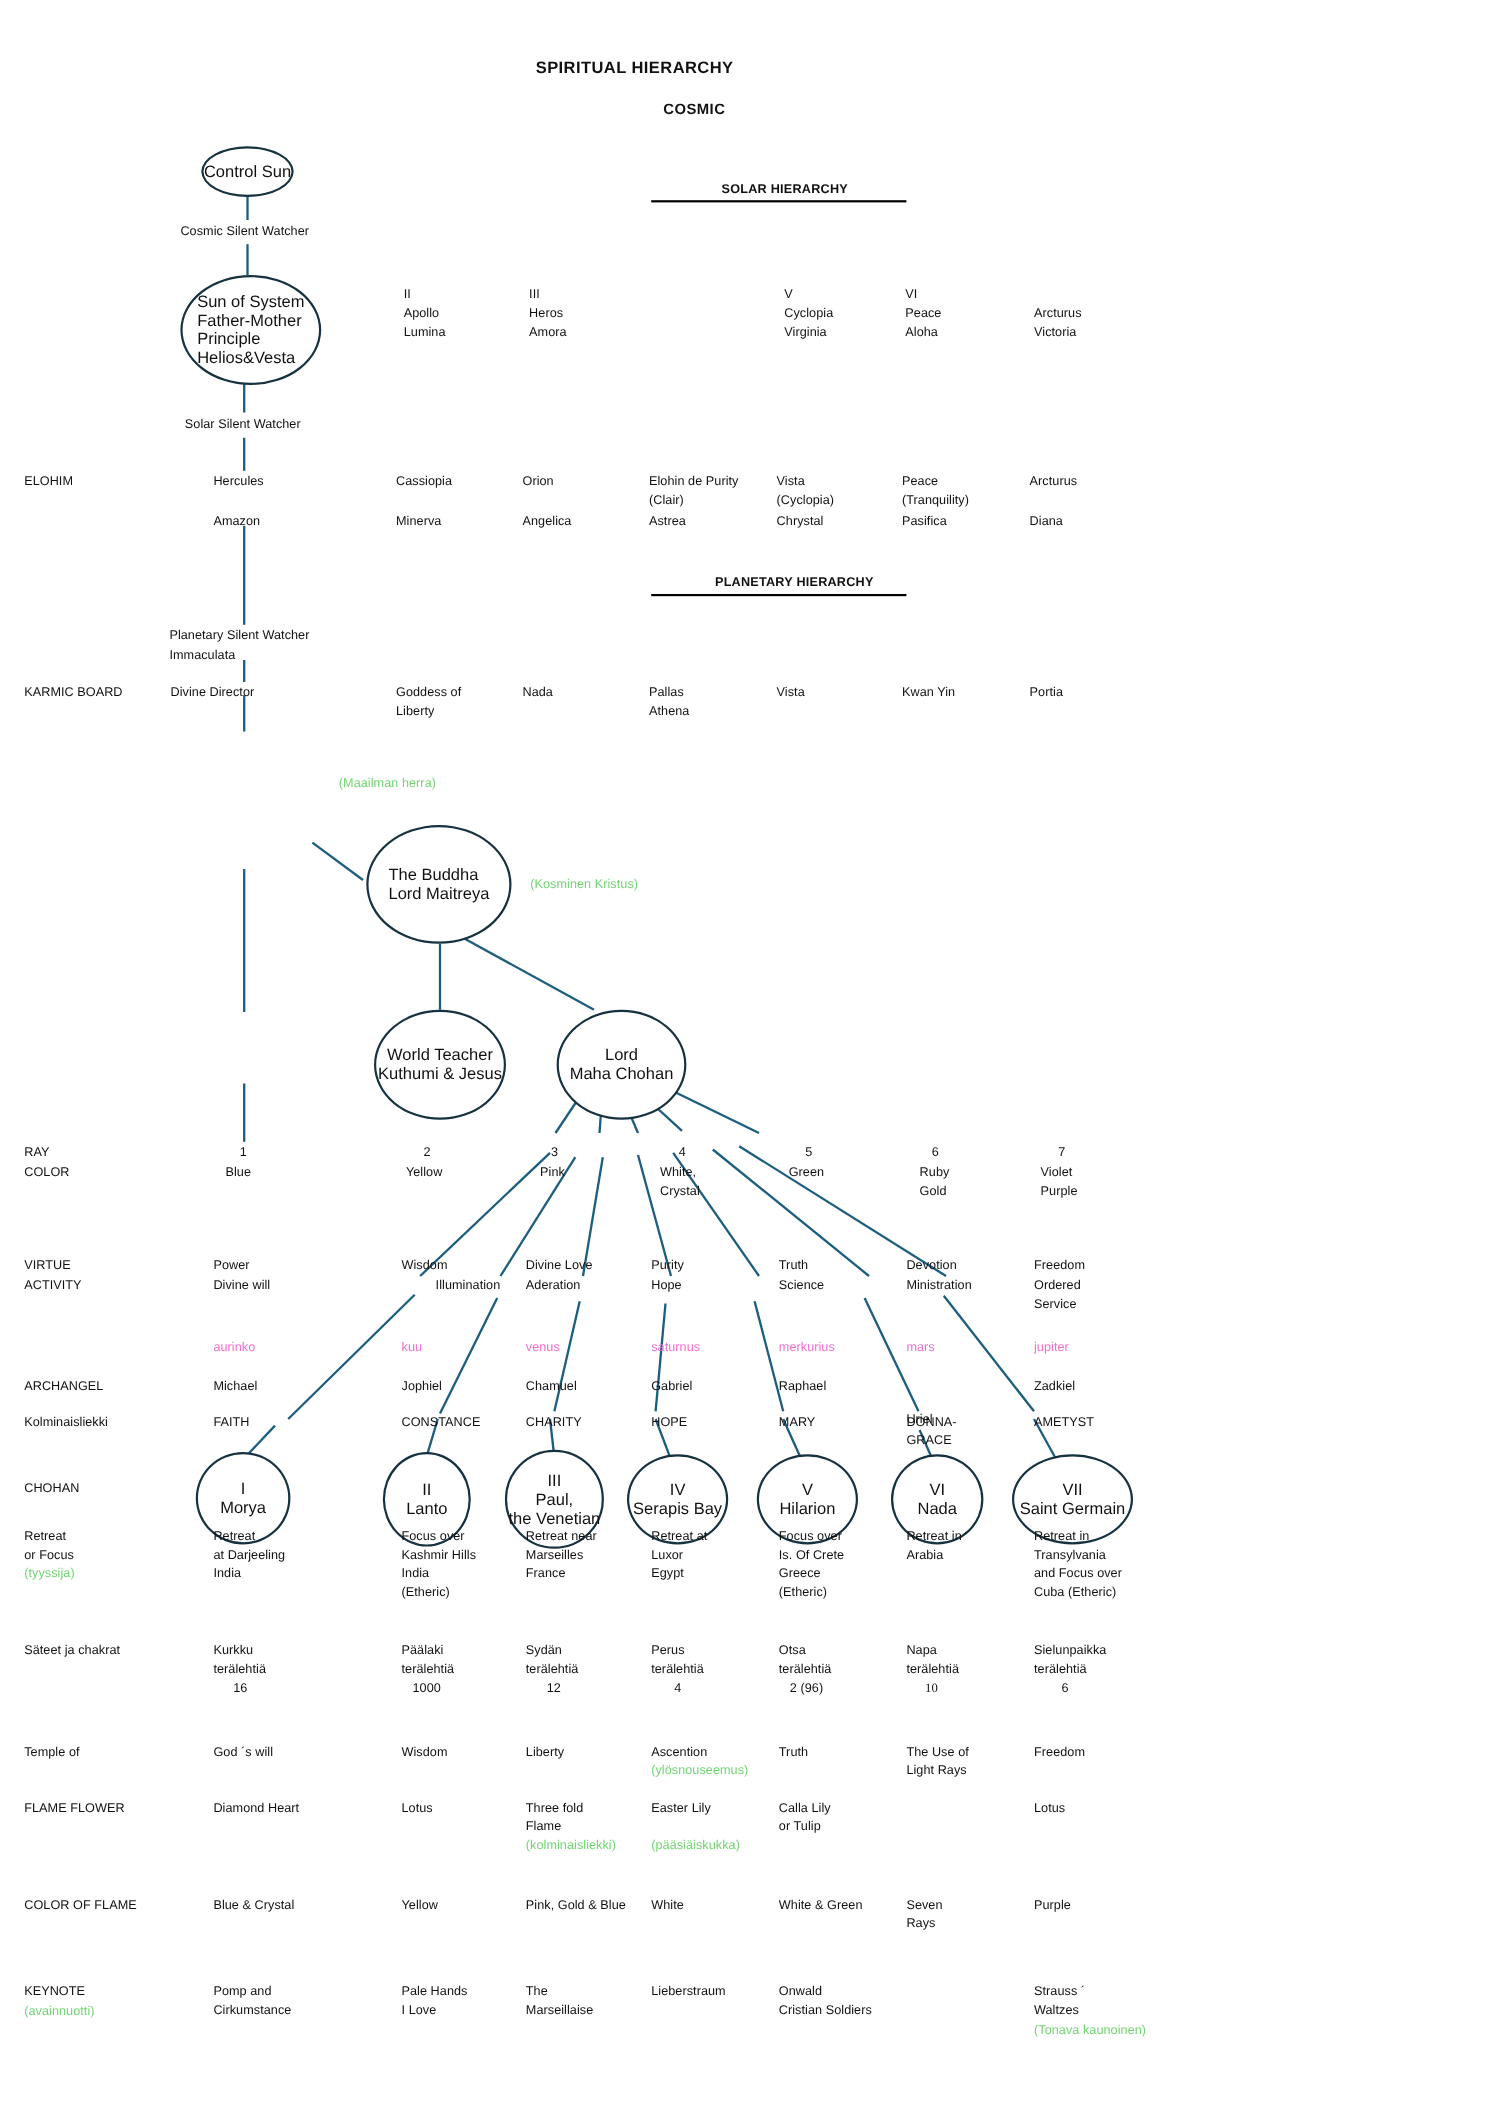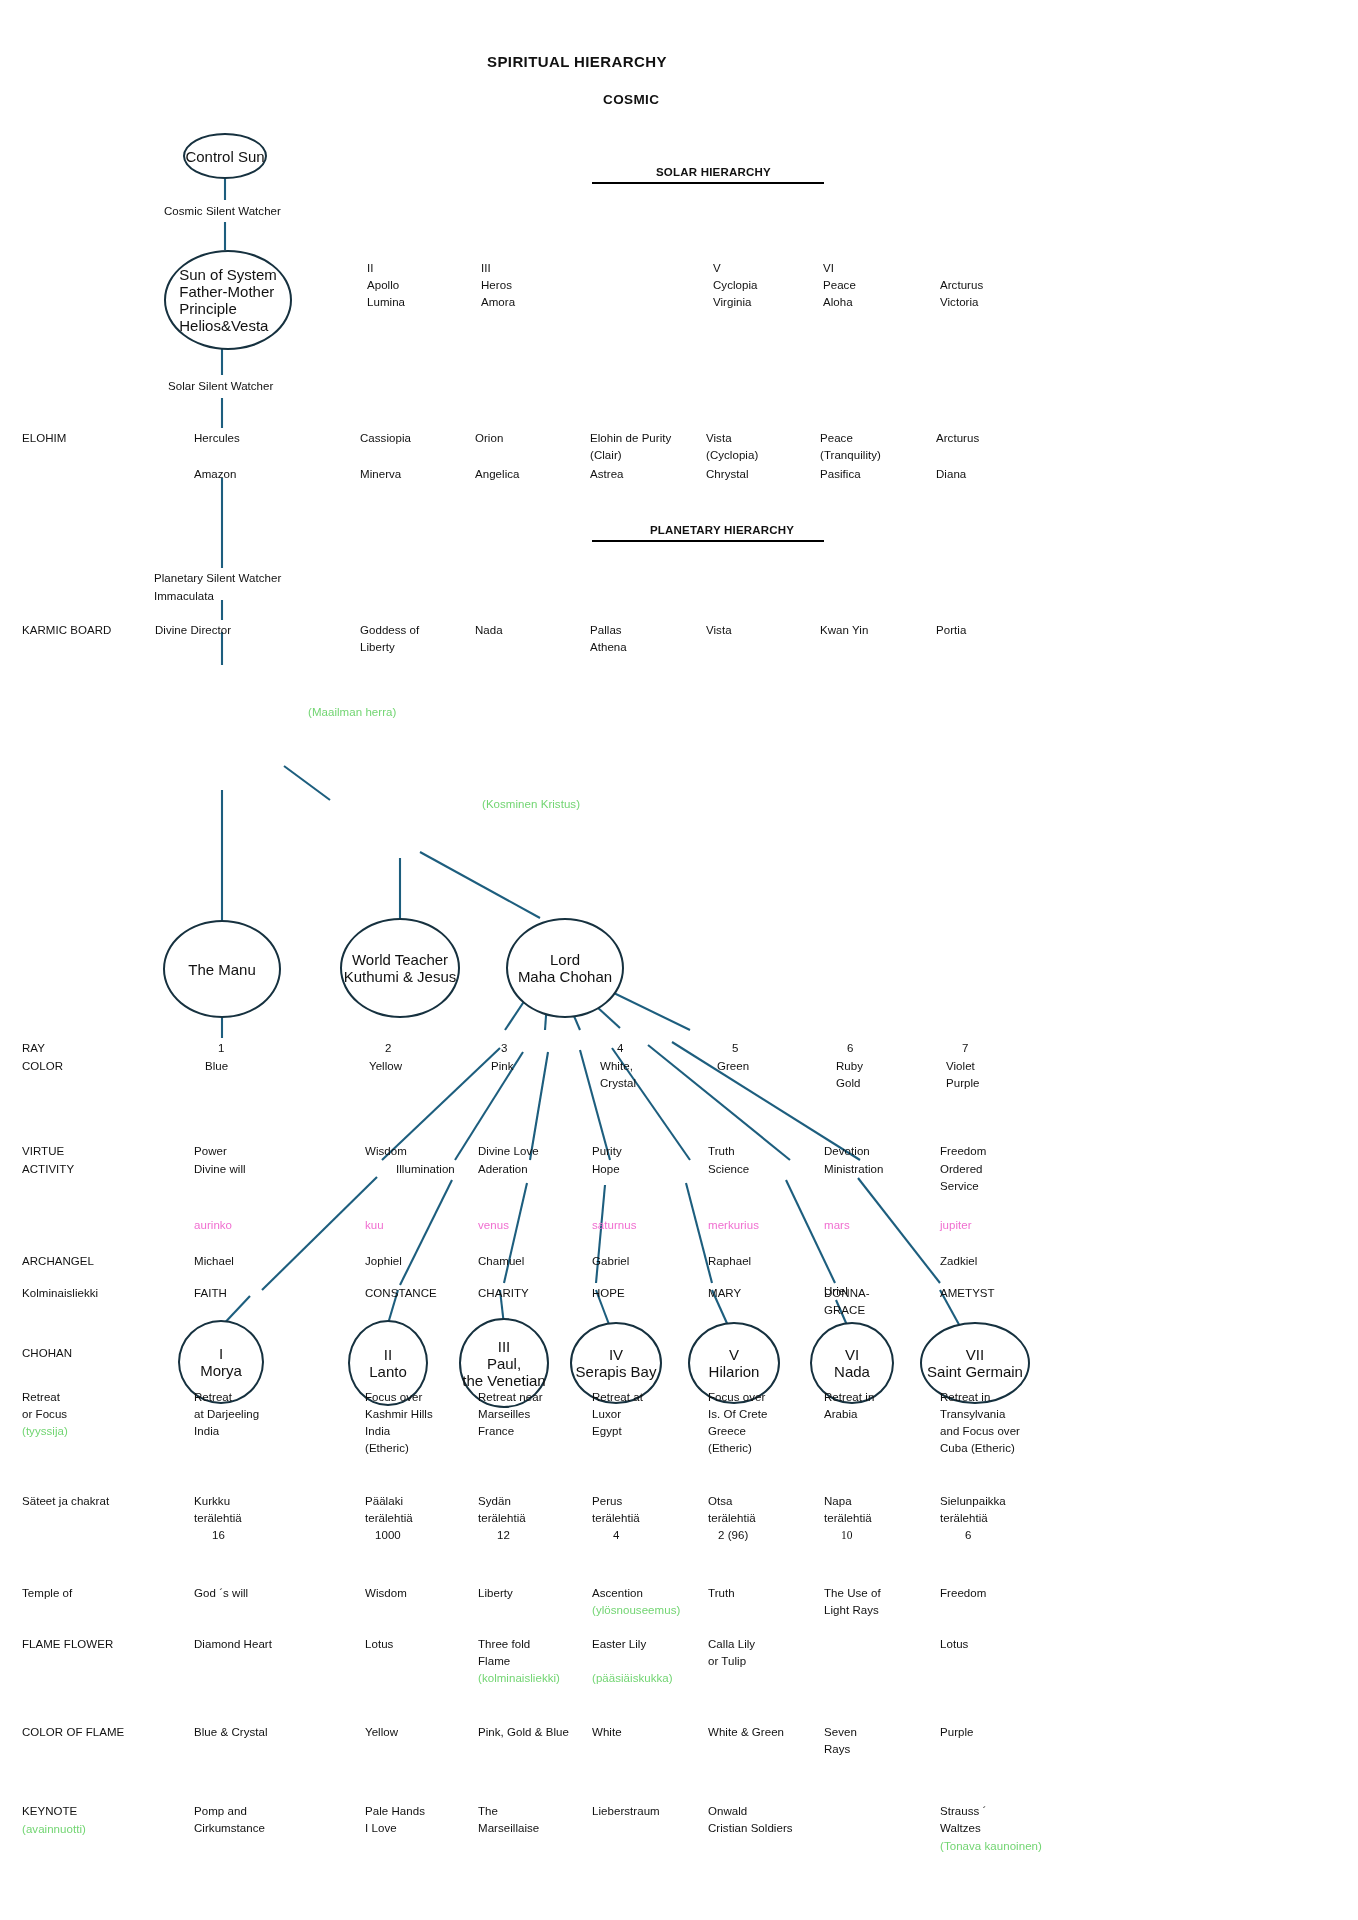--- a/index.html
+++ b/index.html
@@ -157,25 +157,26 @@
 Helios&amp;Vesta</div>
   </div>
 
   <div class="t" style="left:168px; top:378px;">Solar Silent Watcher</div>
 
   <div class="t" style="left:154px; top:569px; line-height:18px;">Planetary Silent Watcher
 Immaculata</div>
 
   <div class="t green" style="left:308px; top:704px;">(Maailman herra)</div>
 
+  <div class="node" style="left:333px; top:750px; width:132px; height:108px;">
+    <div class="label" style="text-align:left;">The Buddha
+Lord Maitreya</div>
+  </div>
   <div class="t green" style="left:482px; top:796px;">(Kosminen Kristus)</div>
 
-  <div class="node" style="left:163px; top:920px; width:118px; height:98px;">
-    <div class="label">The Manu</div>
-  </div>
 
   <div class="node" style="left:340px; top:918px; width:120px; height:100px;">
     <div class="label">World Teacher
 Kuthumi &amp; Jesus</div>
   </div>
 
   <div class="node" style="left:506px; top:918px; width:118px; height:100px;">
     <div class="label">Lord
 Maha Chohan</div>
   </div>

